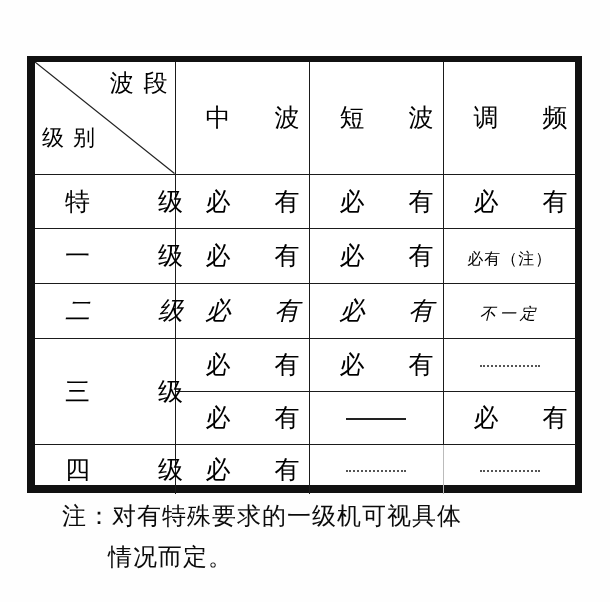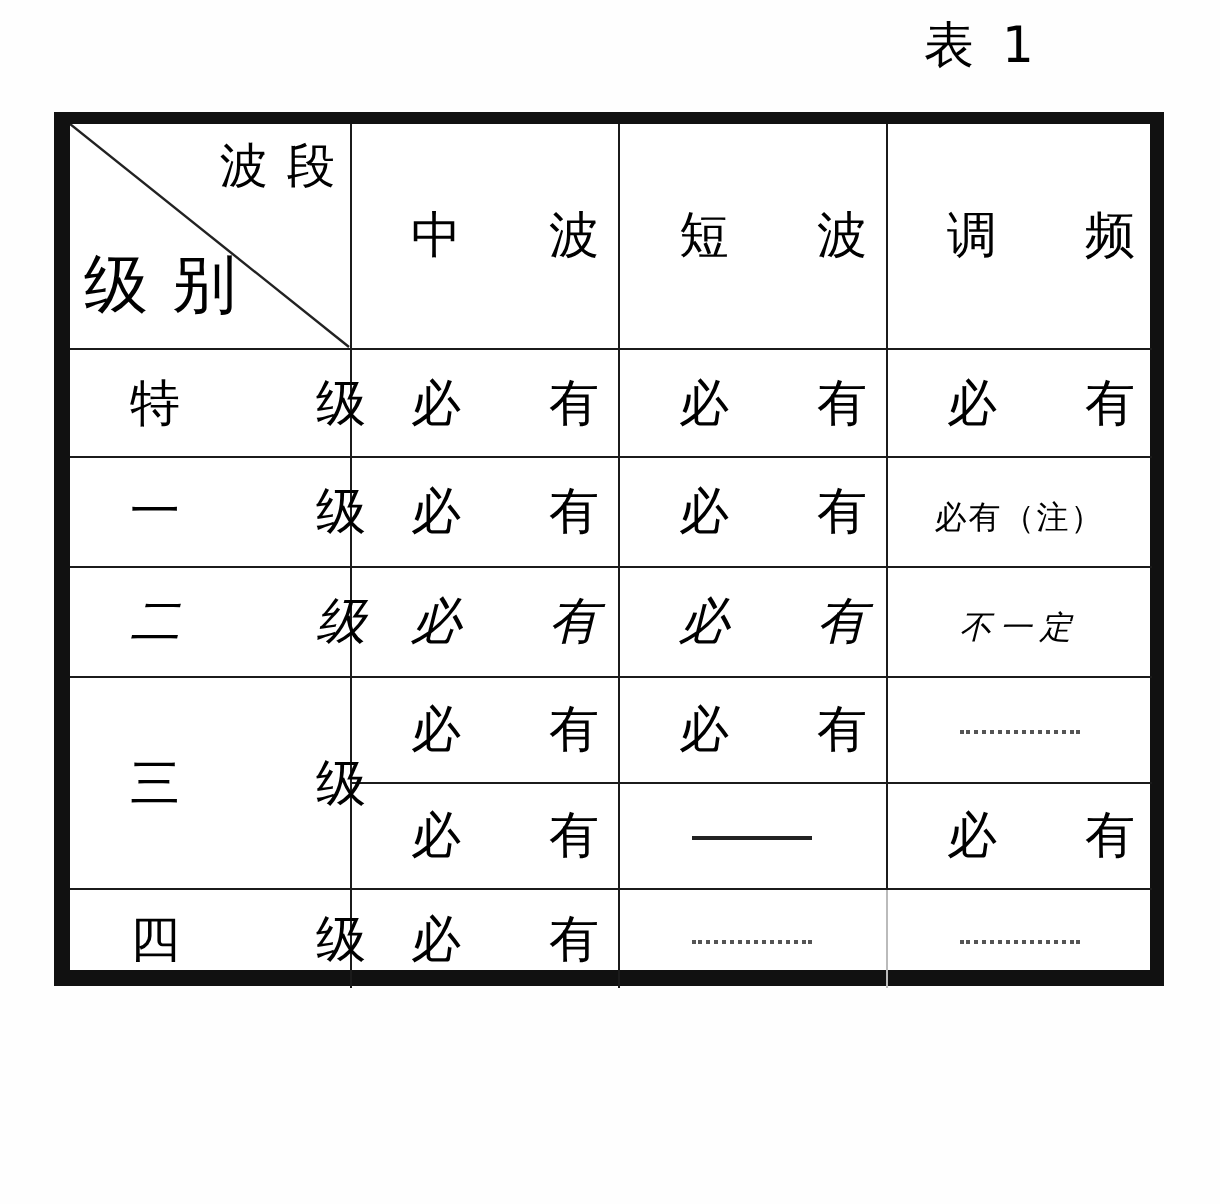--- a/index.html
+++ b/index.html
@@ -93,22 +93,22 @@
     position: absolute;
     right: 6px;
     top: 5px;
     font-size: 24px;
     letter-spacing: 1px;
     white-space: nowrap;
   }
   .corner .hdr-grade {
     position: absolute;
     left: 7px;
-    bottom: 9px;
-    font-size: 32px;
+    bottom: 21px;
+    font-size: 22px;
     letter-spacing: 1px;
     white-space: nowrap;
   }
 
   
   .spaced {
     display: inline-block;
     letter-spacing: 18px;
     text-indent: 18px;
     white-space: nowrap;
@@ -152,21 +152,20 @@
     color: #0b0b0b;
   }
   .note-line-1 { margin-left: 62px; }
   .note-line-2 { margin-left: 108px; margin-top: 9px; }
 </style>
 </head>
 <body>
 
 <div class="page">
 
-  <div class="table-caption">表 1</div>
 
   <div class="table-frame">
     <table class="grid">
       <colgroup>
         <col class="c-label">
         <col class="c-mw">
         <col class="c-sw">
         <col class="c-fm">
       </colgroup>
       <tbody>
@@ -277,15 +276,17 @@
           <td>
             <span class="dash dash-faint"></span>
           </td>
         </tr>
 
       </tbody>
     </table>
   </div>
 
   <div class="notes">
+    <div class="note-line note-line-1">注：对有特殊要求的一级机可视具体</div>
+    <div class="note-line note-line-2">情况而定。</div>
   </div>
 
 </div>
 
 </body></html>

